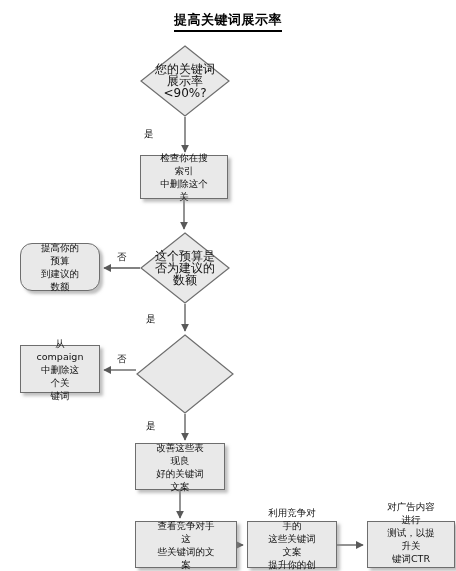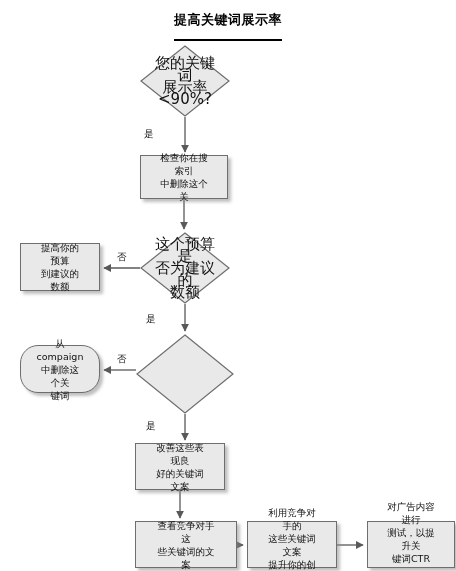--- a/index.html
+++ b/index.html
@@ -29,21 +29,21 @@
     top: 11px;
     width: 456px;
     text-align: center;
     font-size: 13px;
     font-weight: bold;
     letter-spacing: 0.5px;
     color: #000;
   }
   .title span {
     border-bottom: 2px solid #000;
-    padding-bottom: 12px;
+    padding-bottom: 3px;
   }
 
   
   .node {
     position: absolute;
     box-sizing: border-box;
   }
 
   
   .process {
@@ -69,21 +69,21 @@
   .decision .dia-shape {
     position: absolute;
     left: 0; top: 0;
     width: 100%;
     height: 100%;
   }
   .decision .dia-text {
     position: relative;
     z-index: 2;
     text-align: center;
-    font-size: 15px;
+    font-size: 12px;
     line-height: 12px;
     color: #111;
     width: 72%;
   }
 
   .edge-label {
     position: absolute;
     font-size: 9.5px;
     line-height: 11px;
     color: #111;
@@ -147,34 +147,34 @@
   <svg class="dia-shape" viewBox="0 0 90 72" preserveAspectRatio="none">
     <polygon points="45,1 89,36 45,71 1,36" fill="#e9e9e9" stroke="#6e6e6e" stroke-width="1.2"></polygon>
   </svg>
   <div class="dia-text">
     <div>这个预算是</div>
     <div>否为建议的</div>
     <div>数额</div>
   </div>
 </div>
 
-<div class="node process" style="left:20px; top:243px; width:80px; height:48px;">
+<div class="node process" style="left:20px; top:243px; width:80px; height:48px;border-radius:12px;">
   <div>
     <div>提高你的预算</div>
     <div>到建议的数额</div>
   </div>
 </div>
 
 <div class="node decision" style="left:136px; top:334px; width:98px; height:80px;">
   <svg class="dia-shape" viewBox="0 0 98 80" preserveAspectRatio="none">
     <polygon points="49,1 97,40 49,79 1,40" fill="#e9e9e9" stroke="#6e6e6e" stroke-width="1.2"></polygon>
   </svg>
 </div>
 
-<div class="node process" style="left:20px; top:345px; width:80px; height:48px;border-radius:18px;">
+<div class="node process" style="left:20px; top:345px; width:80px; height:48px;">
   <div>
     <div>从compaign</div>
     <div>中删除这个关</div>
     <div>键词</div>
   </div>
 </div>
 
 <div class="node process" style="left:135px; top:443px; width:90px; height:47px;">
   <div>
     <div>改善这些表现良</div>

